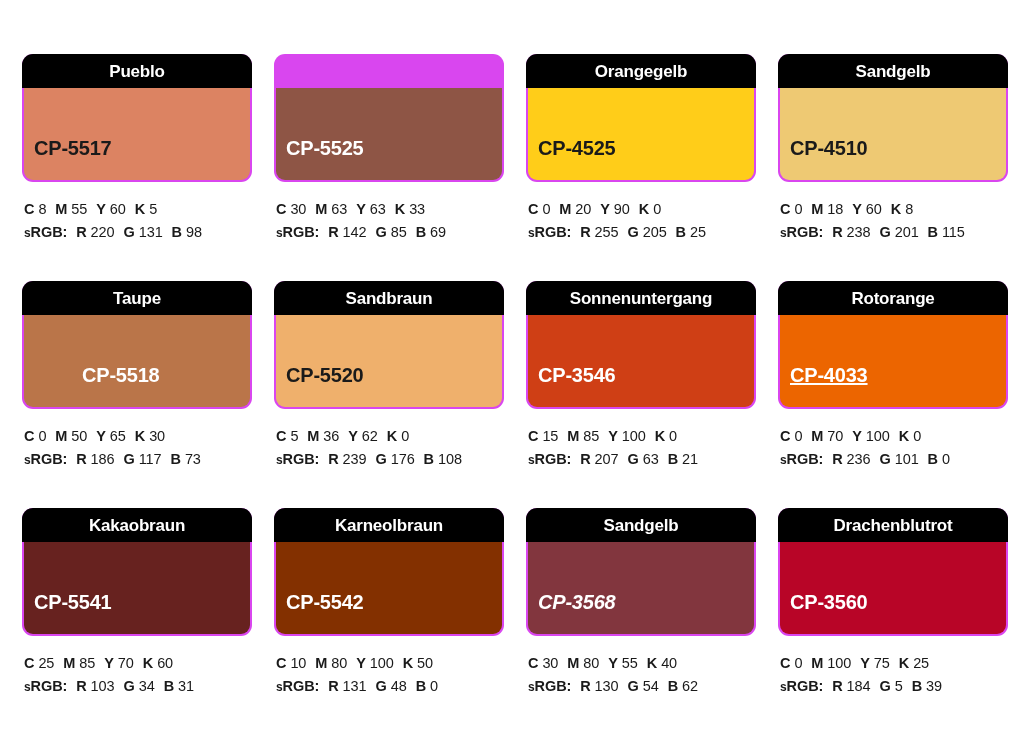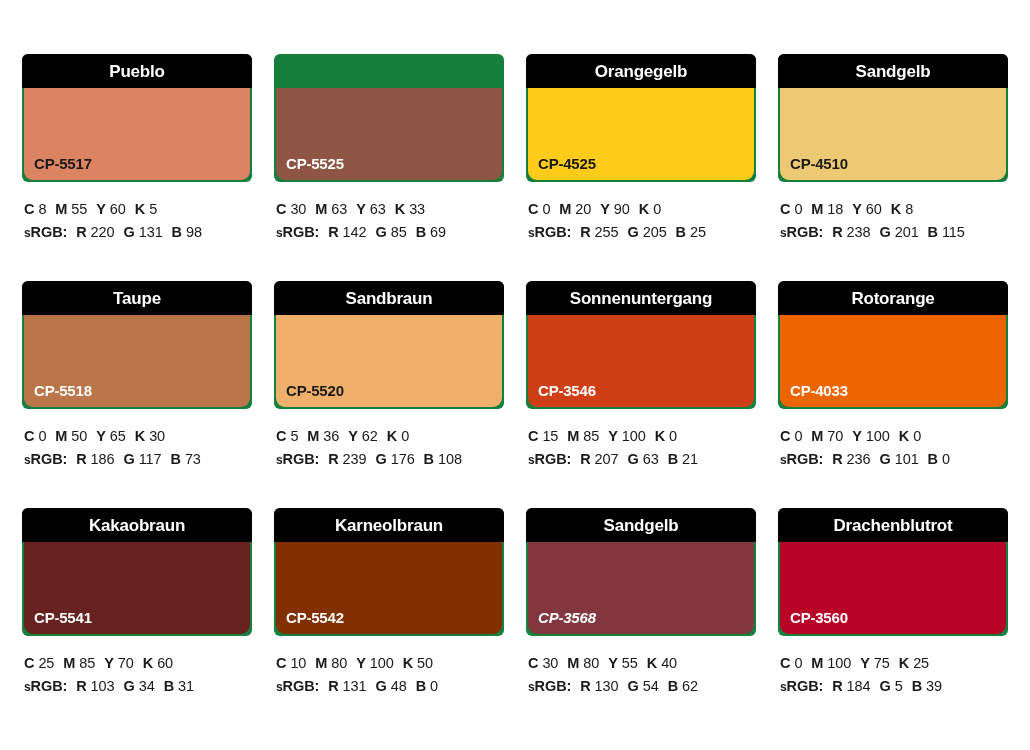--- a/index.html
+++ b/index.html
@@ -29,22 +29,22 @@
 
   .swatch-card {
     width: 230px;
   }
 
   
   .chip {
     position: relative;
     width: 230px;
     height: 128px;
-    border-radius: 6px;
-    background: #15803d;
+    border-radius: 11px;
+    background: #d946ef;
     overflow: hidden;
   }
 
   .chip-header {
     position: absolute;
     top: 0;
     left: 0;
     width: 100%;
     height: 34px;
     background: #000000;
@@ -69,22 +69,22 @@
     right: 2px;
     top: 34px;
     bottom: 2px;
     border-bottom-left-radius: 9px;
     border-bottom-right-radius: 9px;
   }
 
   .chip-code {
     position: absolute;
     left: 12px;
-    bottom: 11px;
-    font-size: 15px;
+    bottom: 24px;
+    font-size: 20px;
     font-weight: bold;
     letter-spacing: -0.2px;
     line-height: 1;
     z-index: 3;
     white-space: nowrap;
   }
 
   .values {
     padding: 16px 0 0 2px;
   }
@@ -168,21 +168,21 @@
         <div class="value-line"><span class="lbl">C</span><span class="spacer-sm"></span><span class="num">0</span><span class="spacer-md"></span><span class="lbl">M</span><span class="spacer-sm"></span><span class="num">18</span><span class="spacer-md"></span><span class="lbl">Y</span><span class="spacer-sm"></span><span class="num">60</span><span class="spacer-md"></span><span class="lbl">K</span><span class="spacer-sm"></span><span class="num">8</span></div>
         <div class="value-line"><span class="srgb-prefix"><span class="small-s">s</span>RGB:</span><span class="spacer-md"></span><span class="lbl">R</span><span class="spacer-sm"></span><span class="num">238</span><span class="spacer-md"></span><span class="lbl">G</span><span class="spacer-sm"></span><span class="num">201</span><span class="spacer-md"></span><span class="lbl">B</span><span class="spacer-sm"></span><span class="num">115</span></div>
       </div>
     </div>
     <div class="swatch-card">
       <div class="chip">
         <div class="chip-color" style="background: rgb(186, 117, 73);"></div>
         <div class="chip-header">
           <span class="chip-name">Taupe</span>
         </div>
-        <span class="chip-code" style="color: rgb(255, 255, 255);">CP-5518</span>
+        <span class="chip-code" style="color: rgb(255, 255, 255); margin-left: 48px;">CP-5518</span>
       </div>
       <div class="values">
         <div class="value-line"><span class="lbl">C</span><span class="spacer-sm"></span><span class="num">0</span><span class="spacer-md"></span><span class="lbl">M</span><span class="spacer-sm"></span><span class="num">50</span><span class="spacer-md"></span><span class="lbl">Y</span><span class="spacer-sm"></span><span class="num">65</span><span class="spacer-md"></span><span class="lbl">K</span><span class="spacer-sm"></span><span class="num">30</span></div>
         <div class="value-line"><span class="srgb-prefix"><span class="small-s">s</span>RGB:</span><span class="spacer-md"></span><span class="lbl">R</span><span class="spacer-sm"></span><span class="num">186</span><span class="spacer-md"></span><span class="lbl">G</span><span class="spacer-sm"></span><span class="num">117</span><span class="spacer-md"></span><span class="lbl">B</span><span class="spacer-sm"></span><span class="num">73</span></div>
       </div>
     </div>
     <div class="swatch-card">
       <div class="chip">
         <div class="chip-color" style="background: rgb(239, 176, 108);"></div>
         <div class="chip-header">
@@ -207,21 +207,21 @@
         <div class="value-line"><span class="lbl">C</span><span class="spacer-sm"></span><span class="num">15</span><span class="spacer-md"></span><span class="lbl">M</span><span class="spacer-sm"></span><span class="num">85</span><span class="spacer-md"></span><span class="lbl">Y</span><span class="spacer-sm"></span><span class="num">100</span><span class="spacer-md"></span><span class="lbl">K</span><span class="spacer-sm"></span><span class="num">0</span></div>
         <div class="value-line"><span class="srgb-prefix"><span class="small-s">s</span>RGB:</span><span class="spacer-md"></span><span class="lbl">R</span><span class="spacer-sm"></span><span class="num">207</span><span class="spacer-md"></span><span class="lbl">G</span><span class="spacer-sm"></span><span class="num">63</span><span class="spacer-md"></span><span class="lbl">B</span><span class="spacer-sm"></span><span class="num">21</span></div>
       </div>
     </div>
     <div class="swatch-card">
       <div class="chip">
         <div class="chip-color" style="background: rgb(236, 101, 0);"></div>
         <div class="chip-header">
           <span class="chip-name">Rotorange</span>
         </div>
-        <span class="chip-code" style="color: rgb(255, 255, 255);">CP-4033</span>
+        <span class="chip-code" style="color: rgb(255, 255, 255); text-decoration: underline;">CP-4033</span>
       </div>
       <div class="values">
         <div class="value-line"><span class="lbl">C</span><span class="spacer-sm"></span><span class="num">0</span><span class="spacer-md"></span><span class="lbl">M</span><span class="spacer-sm"></span><span class="num">70</span><span class="spacer-md"></span><span class="lbl">Y</span><span class="spacer-sm"></span><span class="num">100</span><span class="spacer-md"></span><span class="lbl">K</span><span class="spacer-sm"></span><span class="num">0</span></div>
         <div class="value-line"><span class="srgb-prefix"><span class="small-s">s</span>RGB:</span><span class="spacer-md"></span><span class="lbl">R</span><span class="spacer-sm"></span><span class="num">236</span><span class="spacer-md"></span><span class="lbl">G</span><span class="spacer-sm"></span><span class="num">101</span><span class="spacer-md"></span><span class="lbl">B</span><span class="spacer-sm"></span><span class="num">0</span></div>
       </div>
     </div>
     <div class="swatch-card">
       <div class="chip">
         <div class="chip-color" style="background: rgb(103, 34, 31);"></div>
         <div class="chip-header">

